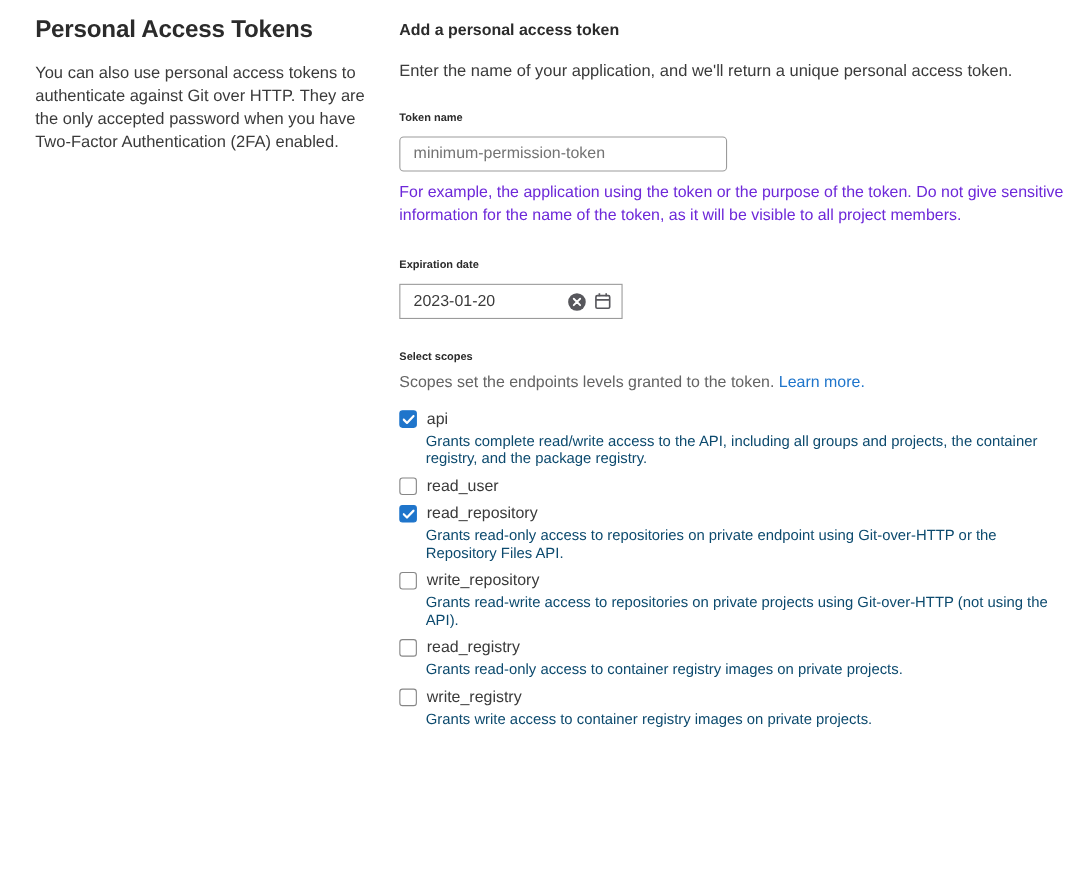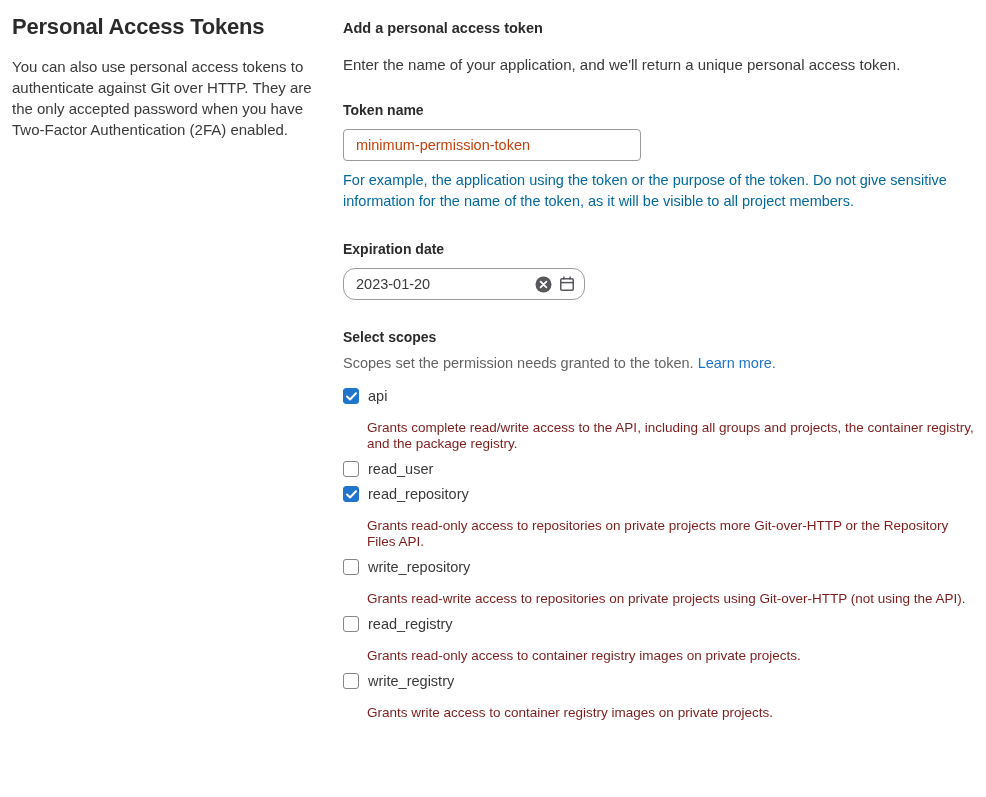--- a/index.html
+++ b/index.html
@@ -1,41 +1,41 @@
 <!DOCTYPE html>
 <html><head>
 <meta charset="utf-8">
 <style>
   * { margin: 0; padding: 0; box-sizing: border-box; }
   html, body { width: 986px; height: 797px; background: #fff; overflow: hidden; }
   body { font-family: "Liberation Sans", sans-serif; color: #303030; }
   .container { display: flex; padding: 10px 12px 0 12px; }
 
   
-  .left-col { width: 320px; flex: 0 0 320px; margin-right: 11px; }
+  .left-col { width: 320px; flex: 0 0 320px; margin-right: 11px; margin-left: 20px; }
   .page-title { font-size: 22px; font-weight: 700; color: #2b2b2b; margin: 4px 0 16px; letter-spacing: -0.2px; }
   .intro-p { font-size: 15px; line-height: 21px; color: #3a3a3a; margin-bottom: 17px; }
 
   
   .right-col { flex: 1 1 auto; padding-top: 2px; }
   .form-heading { font-size: 14.5px; font-weight: 700; color: #2b2b2b; margin: 8px 0 0; }
   .form-subheading { font-size: 15px; color: #3a3a3a; margin: 20px 0 0; }
 
-  .field-label { display: block; font-size: 14px; font-weight: 700; color: #2b2b2b; margin: 29px 0 11px; }
+  .field-label { display: block; font-size: 10px; font-weight: 700; color: #2b2b2b; margin: 29px 0 11px; }
 
   .text-input {
     width: 298px; height: 32px; border: 1px solid #9b9b9b; border-radius: 4px;
-    padding: 0 12px; font-size: 14.5px; color: #c2410c; outline: none;
+    padding: 0 12px; font-size: 14.5px; color: #737373; outline: none;
     font-family: "Liberation Sans", sans-serif; background: #fff;
   }
-  .help-text { font-size: 14.5px; line-height: 21px; color: #0369a1; margin-top: 9px; max-width: 625px; }
+  .help-text { font-size: 14.5px; line-height: 21px; color: #6d28d9; margin-top: 9px; max-width: 625px; }
 
   .date-wrap {
-    position: relative; width: 242px; height: 32px; border: 1px solid #9b9b9b;
-    border-radius: 12px; display: flex; align-items: center; background: #fff;
+    position: relative; width: 203px; height: 32px; border: 1px solid #9b9b9b;
+    border-radius: 0; display: flex; align-items: center; background: #fff;
   }
   .date-wrap input {
     border: none; outline: none; flex: 1 1 auto; min-width: 0; padding: 0 0 0 12px;
     font-size: 14.5px; color: #3a3a3a; font-family: "Liberation Sans", sans-serif; background: transparent;
   }
   .date-icons { display: flex; align-items: center; gap: 7px; padding-right: 9px; }
   .icon-btn { display: inline-flex; align-items: center; justify-content: center; cursor: pointer; background: none; border: none; padding: 0; }
 
   .scopes-help { font-size: 14.5px; color: #646464; margin: 10px 0 0; }
   .scopes-help a { color: #1f75cb; text-decoration: none; }
@@ -45,21 +45,21 @@
   .scope-row { display: flex; align-items: flex-start; }
   .checkbox {
     width: 16px; height: 16px; border: 1px solid #868686; border-radius: 3px;
     background: #fff; display: inline-flex; align-items: center; justify-content: center;
     flex: 0 0 16px; cursor: pointer;
   }
   .checkbox.checked { background: #1f75cb; border-color: #1f75cb; }
   .checkbox svg { display: none; }
   .checkbox.checked svg { display: block; }
   .scope-name { font-size: 14.5px; color: #3a3a3a; margin-left: 9px; cursor: pointer; }
-  .scope-desc { font-size: 13.5px; line-height: 16px; color: #7f1d1d; margin: 16px 0 0 24px; max-width: 608px; }
+  .scope-desc { font-size: 13.5px; line-height: 16px; color: #0c4a6e; margin: 4px 0 0 24px; max-width: 608px; }
 </style>
 </head>
 <body>
 
 <div class="container">
 
   <div class="left-col">
     <h1 class="page-title">Personal Access Tokens</h1>
     <p class="intro-p">You can also use personal access tokens to authenticate against Git over HTTP. They are the only accepted password when you have Two-Factor Authentication (2FA) enabled.</p>
   </div>
@@ -92,21 +92,21 @@
               <line x1="4.9" y1="0.6" x2="4.9" y2="3.4" stroke="#57575c" stroke-width="1.5"></line>
               <line x1="11.1" y1="0.6" x2="11.1" y2="3.4" stroke="#57575c" stroke-width="1.5"></line>
             </svg>
           </span>
         </button>
       </span>
     </div>
 
     <label class="field-label">Select scopes</label>
     <p class="scopes-help" style="margin-top:-1px;">
-      <span>Scopes set the permission needs granted to the token.</span>
+      <span>Scopes set the endpoints levels granted to the token.</span>
       <a href="#">Learn more.</a>
     </p>
 
     <div class="scope-list">
 
       <div class="scope-item">
         <div class="scope-row">
           <span class="checkbox checked">
             <svg width="11" height="9" viewBox="0 0 11 9">
                 <path d="M1 4.5 L4 7.5 L10 1.2" stroke="#fff" stroke-width="2" fill="none" stroke-linecap="round" stroke-linejoin="round"></path>
@@ -129,21 +129,21 @@
 
       <div class="scope-item">
         <div class="scope-row">
           <span class="checkbox checked">
             <svg width="11" height="9" viewBox="0 0 11 9">
                 <path d="M1 4.5 L4 7.5 L10 1.2" stroke="#fff" stroke-width="2" fill="none" stroke-linecap="round" stroke-linejoin="round"></path>
               </svg>
           </span>
           <span class="scope-name">read_repository</span>
         </div>
-        <p class="scope-desc">Grants read-only access to repositories on private projects more Git-over-HTTP or the Repository Files API.</p>
+        <p class="scope-desc">Grants read-only access to repositories on private endpoint using Git-over-HTTP or the Repository Files API.</p>
       </div>
 
       <div class="scope-item">
         <div class="scope-row">
           <span class="checkbox">
             
           </span>
           <span class="scope-name">write_repository</span>
         </div>
         <p class="scope-desc">Grants read-write access to repositories on private projects using Git-over-HTTP (not using the API).</p>

